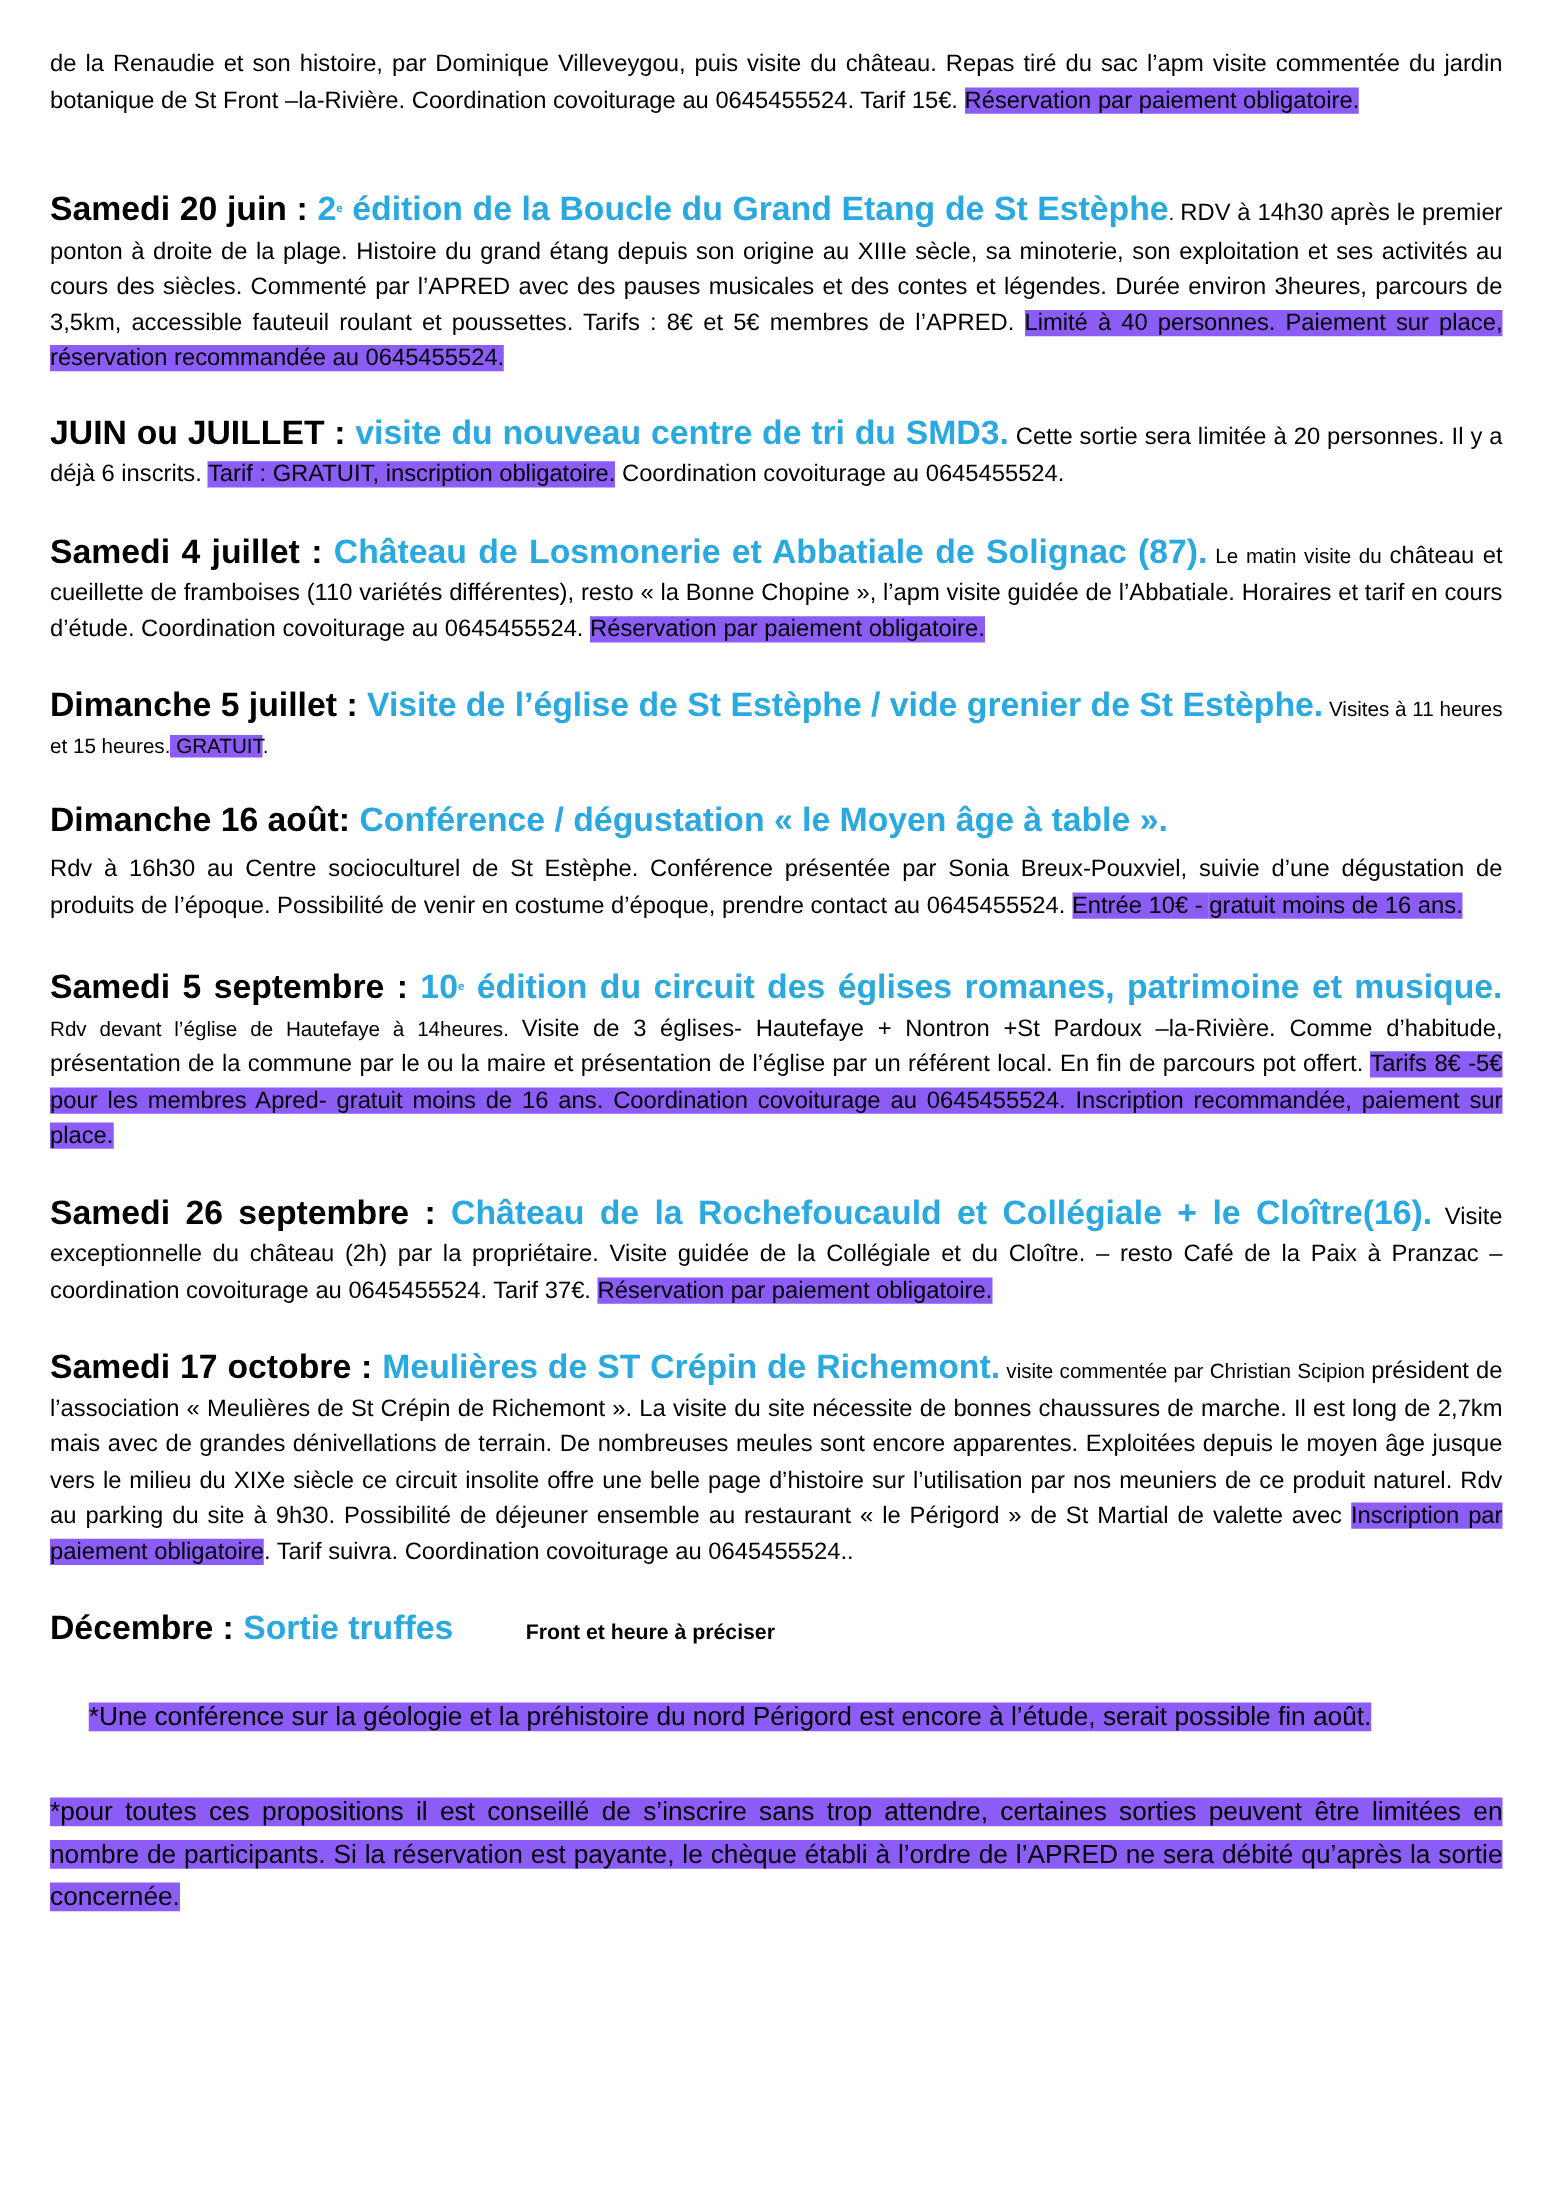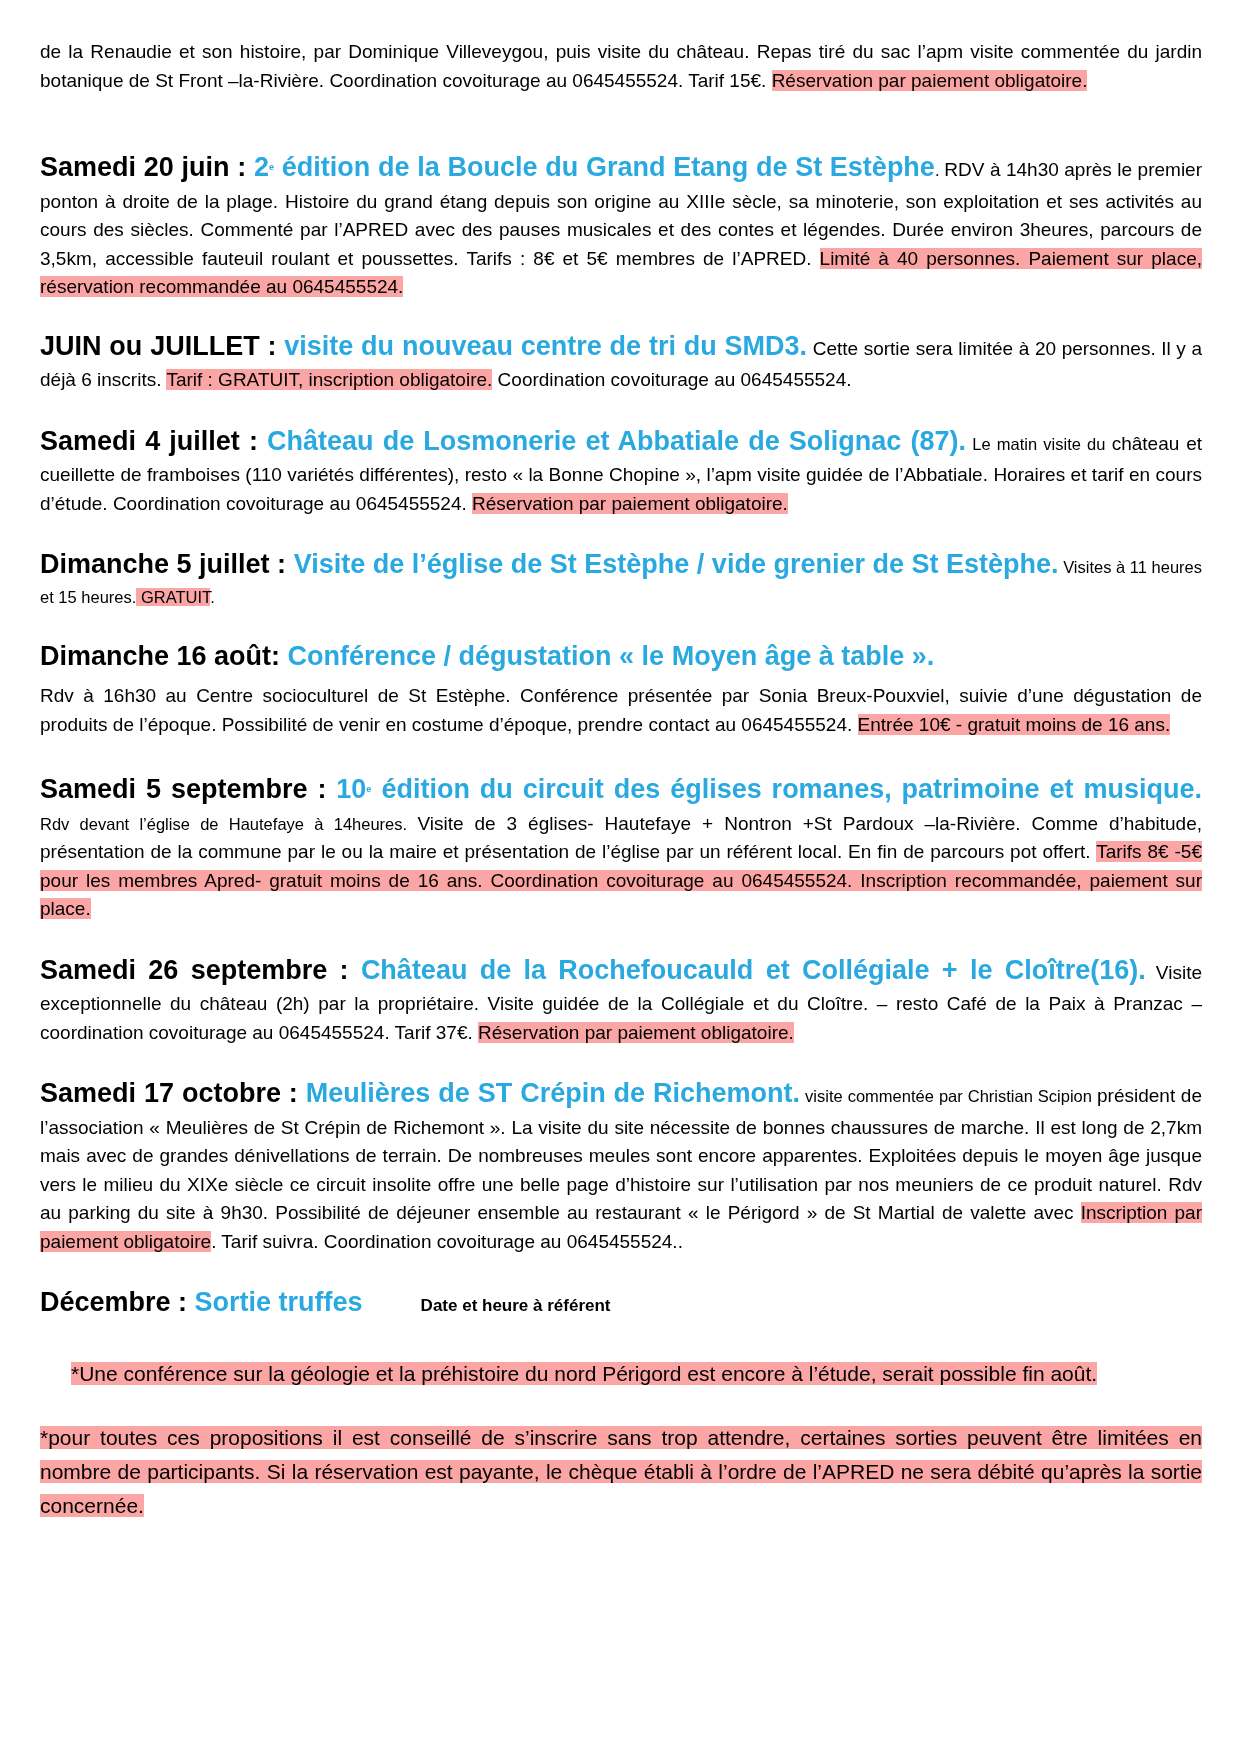--- a/index.html
+++ b/index.html
@@ -24,49 +24,49 @@
   .para {
     margin: 0 0 26px 0;
     text-align: justify;
     line-height: 1.5;
   }
   
   .r-h     { font-weight: bold; font-size: 27px; color: #000000; margin-top: 16px; }
   .r-blue  { font-weight: bold; font-size: 27px; color: #29a9e0; }
   .r-body  { font-size: 19px; }
   .r-small { font-size: 16.5px; }
-  .r-hl    { background: #fca5a5; }
+  .r-hl    { background: #8b5cf6; }
   .r-big   { font-size: 26px; }
   .r-boldsmall { font-weight: bold; font-size: 17px; }
   .r-indent { margin-left: 58px; }
   .r-note  { font-size: 21px; line-height: 1.62; }
   sup.r-sup { font-size: 58%; line-height: 0; }
 
   
   [data-name="paragraph-intro"]                 { margin-bottom: 52px; }
   [data-name="paragraph-samedi-20-juin"]        { margin-bottom: 24px; }
   [data-name="paragraph-dimanche-16-aout-titre"]{ margin-bottom: 6px; }
   [data-name="paragraph-dimanche-16-aout-texte"]{ margin-bottom: 30px; }
   [data-name="paragraph-dimanche-8-novembre"]   { line-height: 1.45; margin-bottom: 30px; }
   [data-name="paragraph-decembre"]              { margin-bottom: 34px; }
-  [data-name="paragraph-note-conference"]       { margin-bottom: 30px; padding-left: 31px; }
+  [data-name="paragraph-note-conference"]       { margin-bottom: 42px; padding-left: 31px; }
   [data-name="paragraph-note-inscription"]      { margin-bottom: 30px; }
 </style>
 </head>
 <body>
 
 <div class="page" data-name="document-page">
   <div data-name="document-body">
       <p class="para" data-name="paragraph-intro"><span class="r-body" data-name="text-run">de la Renaudie et son histoire, par Dominique Villeveygou, puis visite du château. Repas tiré du sac l’apm visite commentée du jardin botanique de St Front –la-Rivière. Coordination covoiturage au 0645455524. Tarif 15€. </span><span class="r-body r-hl" data-name="text-run">Réservation par paiement obligatoire.</span></p>
       <p class="para" data-name="paragraph-samedi-20-juin"><span class="r-h" data-name="text-run">Samedi 20 juin : </span><span class="r-blue" data-name="text-run">2</span><sup class="r-blue r-sup" data-name="text-run">e</sup><span class="r-blue" data-name="text-run"> édition de la Boucle du Grand Etang de St Estèphe</span><span class="r-small" data-name="text-run">. </span><span class="r-body" data-name="text-run">RDV à 14h30 après le premier ponton à droite de la plage. Histoire du grand étang depuis son origine au XIIIe sècle, sa minoterie, son exploitation et ses activités au cours des siècles. Commenté par l’APRED avec des pauses musicales et des contes et légendes. Durée environ 3heures, parcours de 3,5km, accessible fauteuil roulant et poussettes. Tarifs : 8€ et 5€ membres de l’APRED. </span><span class="r-body r-hl" data-name="text-run">Limité à 40 personnes.  Paiement sur place, réservation recommandée au 0645455524.</span></p>
       <p class="para" data-name="paragraph-juin-ou-juillet"><span class="r-h" data-name="text-run">JUIN ou JUILLET : </span><span class="r-blue" data-name="text-run">visite du nouveau centre de tri du SMD3.</span><span class="r-body" data-name="text-run">  Cette sortie sera limitée à 20 personnes. Il y a déjà 6 inscrits. </span><span class="r-body r-hl" data-name="text-run">Tarif : GRATUIT, inscription obligatoire.</span><span class="r-body" data-name="text-run"> Coordination covoiturage au 0645455524.</span></p>
       <p class="para" data-name="paragraph-samedi-4-juillet"><span class="r-h" data-name="text-run">Samedi 4 juillet :  </span><span class="r-blue" data-name="text-run">Château de Losmonerie et Abbatiale de Solignac (87).</span><span class="r-small" data-name="text-run"> Le matin visite du </span><span class="r-body" data-name="text-run">château et cueillette de framboises (110 variétés différentes), resto « la Bonne Chopine »,  l’apm visite guidée de l’Abbatiale. Horaires et tarif en cours d’étude. Coordination covoiturage au 0645455524. </span><span class="r-body r-hl" data-name="text-run">Réservation par paiement obligatoire.</span></p>
       <p class="para" data-name="paragraph-dimanche-5-juillet"><span class="r-h" data-name="text-run">Dimanche 5 juillet : </span><span class="r-blue" data-name="text-run">Visite de l’église de St Estèphe / vide grenier de St Estèphe.</span><span class="r-small" data-name="text-run"> Visites à 11 heures et 15 heures.</span><span class="r-small r-hl" data-name="text-run"> GRATUIT</span><span class="r-small" data-name="text-run">.</span></p>
       <p class="para" data-name="paragraph-dimanche-16-aout-titre"><span class="r-h" data-name="text-run">Dimanche 16 août: </span><span class="r-blue" data-name="text-run">Conférence / dégustation « le Moyen âge à table ».</span></p>
       <p class="para" data-name="paragraph-dimanche-16-aout-texte"><span class="r-body" data-name="text-run">Rdv à 16h30 au Centre socioculturel de St Estèphe. Conférence présentée par Sonia Breux-Pouxviel, suivie d’une dégustation de produits de l’époque. Possibilité de venir en costume d’époque, prendre contact au 0645455524. </span><span class="r-body r-hl" data-name="text-run">Entrée  10€ - </span><span class="r-body" data-name="text-run"> </span><span class="r-body r-hl" data-name="text-run">gratuit moins de 16 ans.</span></p>
       <p class="para" data-name="paragraph-samedi-5-septembre"><span class="r-h" data-name="text-run">Samedi 5 septembre : </span><span class="r-blue" data-name="text-run">10</span><sup class="r-blue r-sup" data-name="text-run">e</sup><span class="r-blue" data-name="text-run"> édition du circuit des églises romanes, patrimoine et musique.</span><span class="r-small" data-name="text-run"> Rdv devant l’église de Hautefaye à 14heures. </span><span class="r-body" data-name="text-run">Visite de 3 églises- Hautefaye + Nontron +St Pardoux –la-Rivière. Comme d’habitude, présentation de la commune par le ou la maire et présentation de l’église par un référent local. En fin de parcours pot offert.  </span><span class="r-body r-hl" data-name="text-run">Tarifs 8€ -5€ pour les membres Apred- gratuit moins de 16 ans. Coordination covoiturage au 0645455524. Inscription recommandée, paiement sur place.</span></p>
       <p class="para" data-name="paragraph-samedi-26-septembre"><span class="r-h" data-name="text-run">Samedi 26 septembre : </span><span class="r-blue" data-name="text-run">Château de la Rochefoucauld et Collégiale + le Cloître(16).</span><span class="r-body" data-name="text-run"> Visite exceptionnelle du château (2h) par la propriétaire. Visite guidée de la Collégiale et du Cloître. – resto Café de la Paix à Pranzac – coordination covoiturage au 0645455524. Tarif 37€. </span><span class="r-body r-hl" data-name="text-run">Réservation par paiement obligatoire.</span></p>
       <p class="para" data-name="paragraph-samedi-17-octobre"><span class="r-h" data-name="text-run">Samedi 17 octobre : </span><span class="r-blue" data-name="text-run">Meulières de ST Crépin de Richemont.</span><span class="r-small" data-name="text-run"> visite commentée par Christian Scipion </span><span class="r-body" data-name="text-run">président de l’association « Meulières de St Crépin de Richemont ». La visite du site nécessite de bonnes chaussures de marche. Il est long de 2,7km mais avec de grandes dénivellations de terrain. De nombreuses meules sont encore apparentes. Exploitées depuis le moyen âge jusque vers le milieu du XIXe siècle ce circuit insolite offre une belle page d’histoire sur l’utilisation par nos meuniers de ce produit naturel.  Rdv au parking du site à 9h30. Possibilité de déjeuner ensemble au restaurant « le Périgord » de St Martial de valette avec  </span><span class="r-body r-hl" data-name="text-run">Inscription par paiement  obligatoire</span><span class="r-body" data-name="text-run">. Tarif suivra. Coordination covoiturage au 0645455524..</span></p>
-      <p class="para" data-name="paragraph-decembre"><span class="r-h" data-name="text-run">Décembre : </span><span class="r-blue" data-name="text-run">Sortie truffes</span><span class="r-boldsmall r-indent" data-name="text-run">Date et heure à référent</span></p>
+      <p class="para" data-name="paragraph-decembre"><span class="r-h" data-name="text-run">Décembre : </span><span class="r-blue" data-name="text-run">Sortie truffes</span><span class="r-boldsmall r-indent" data-name="text-run">Front et heure à préciser</span></p>
       <p class="para" data-name="paragraph-note-conference"><span class="r-note r-hl" data-name="text-run">*Une conférence sur la géologie et la préhistoire du nord Périgord est encore à l’étude, serait possible fin août.</span></p>
       <p class="para" data-name="paragraph-note-inscription"><span class="r-note r-hl" data-name="text-run">*pour toutes ces propositions il est conseillé de s’inscrire sans trop attendre, certaines sorties peuvent être limitées en nombre de participants. Si la réservation est payante, le chèque établi à l’ordre de l’APRED ne sera débité qu’après la sortie concernée.</span></p>
     </div>
 </div>
 
 </body></html>

